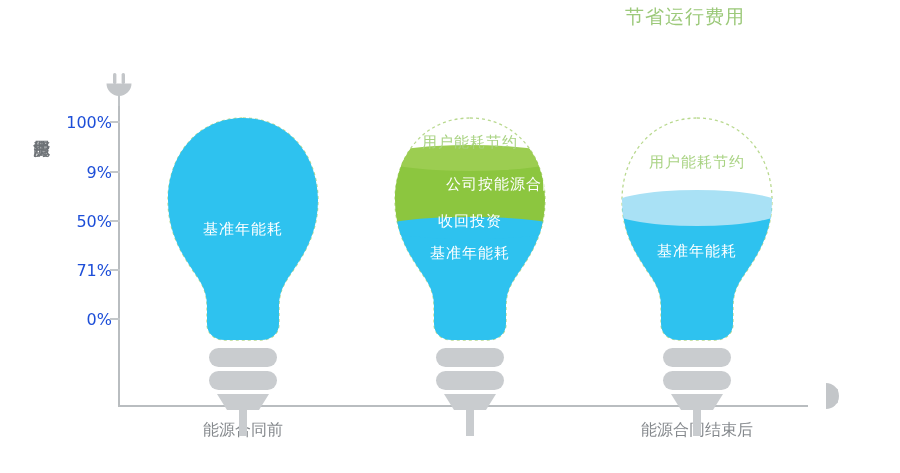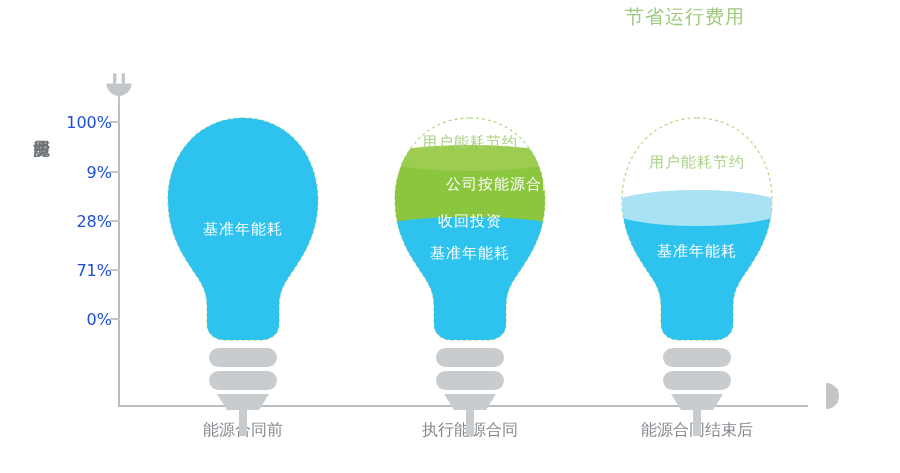--- a/index.html
+++ b/index.html
@@ -94,39 +94,38 @@
     <div class="ytick">100%</div>
   </div>
   <div class="tickmark" style="top:122px;"></div>
 
   <div class="ytick-wrap" style="top:172px;">
     <div class="ytick">9%</div>
   </div>
   <div class="tickmark" style="top:172px;"></div>
 
   <div class="ytick-wrap" style="top:221px;">
-    <div class="ytick">28%</div>
+    <div class="ytick">50%</div>
   </div>
   <div class="tickmark" style="top:221px;"></div>
 
   <div class="ytick-wrap" style="top:270px;">
     <div class="ytick">71%</div>
   </div>
   <div class="tickmark" style="top:270px;"></div>
 
   <div class="ytick-wrap" style="top:319px;">
     <div class="ytick">0%</div>
   </div>
   <div class="tickmark" style="top:319px;"></div>
 
   <div class="xtick" style="left:243px;"></div>
   <div class="xlabel" style="left:143px;">能源合同前</div>
 
   <div class="xtick" style="left:470px;"></div>
-  <div class="xlabel" style="left:370px;">执行能源合同</div>
 
   <div class="xtick" style="left:697px;"></div>
   <div class="xlabel" style="left:597px;">能源合同结束后</div>
 
   <div class="bulb" style="left:155px;top:100px;width:176px;height:290px;">
     <svg class="bulb-svg" width="176" height="290" viewBox="0 0 176 290">
       <defs>
         <clipPath id="clipBulb1">
           <path d="M88 18 C133 18 163 55 163 100 C163 137 145 160 133 178
                    C126 189 124 196 124 208 L124 224

